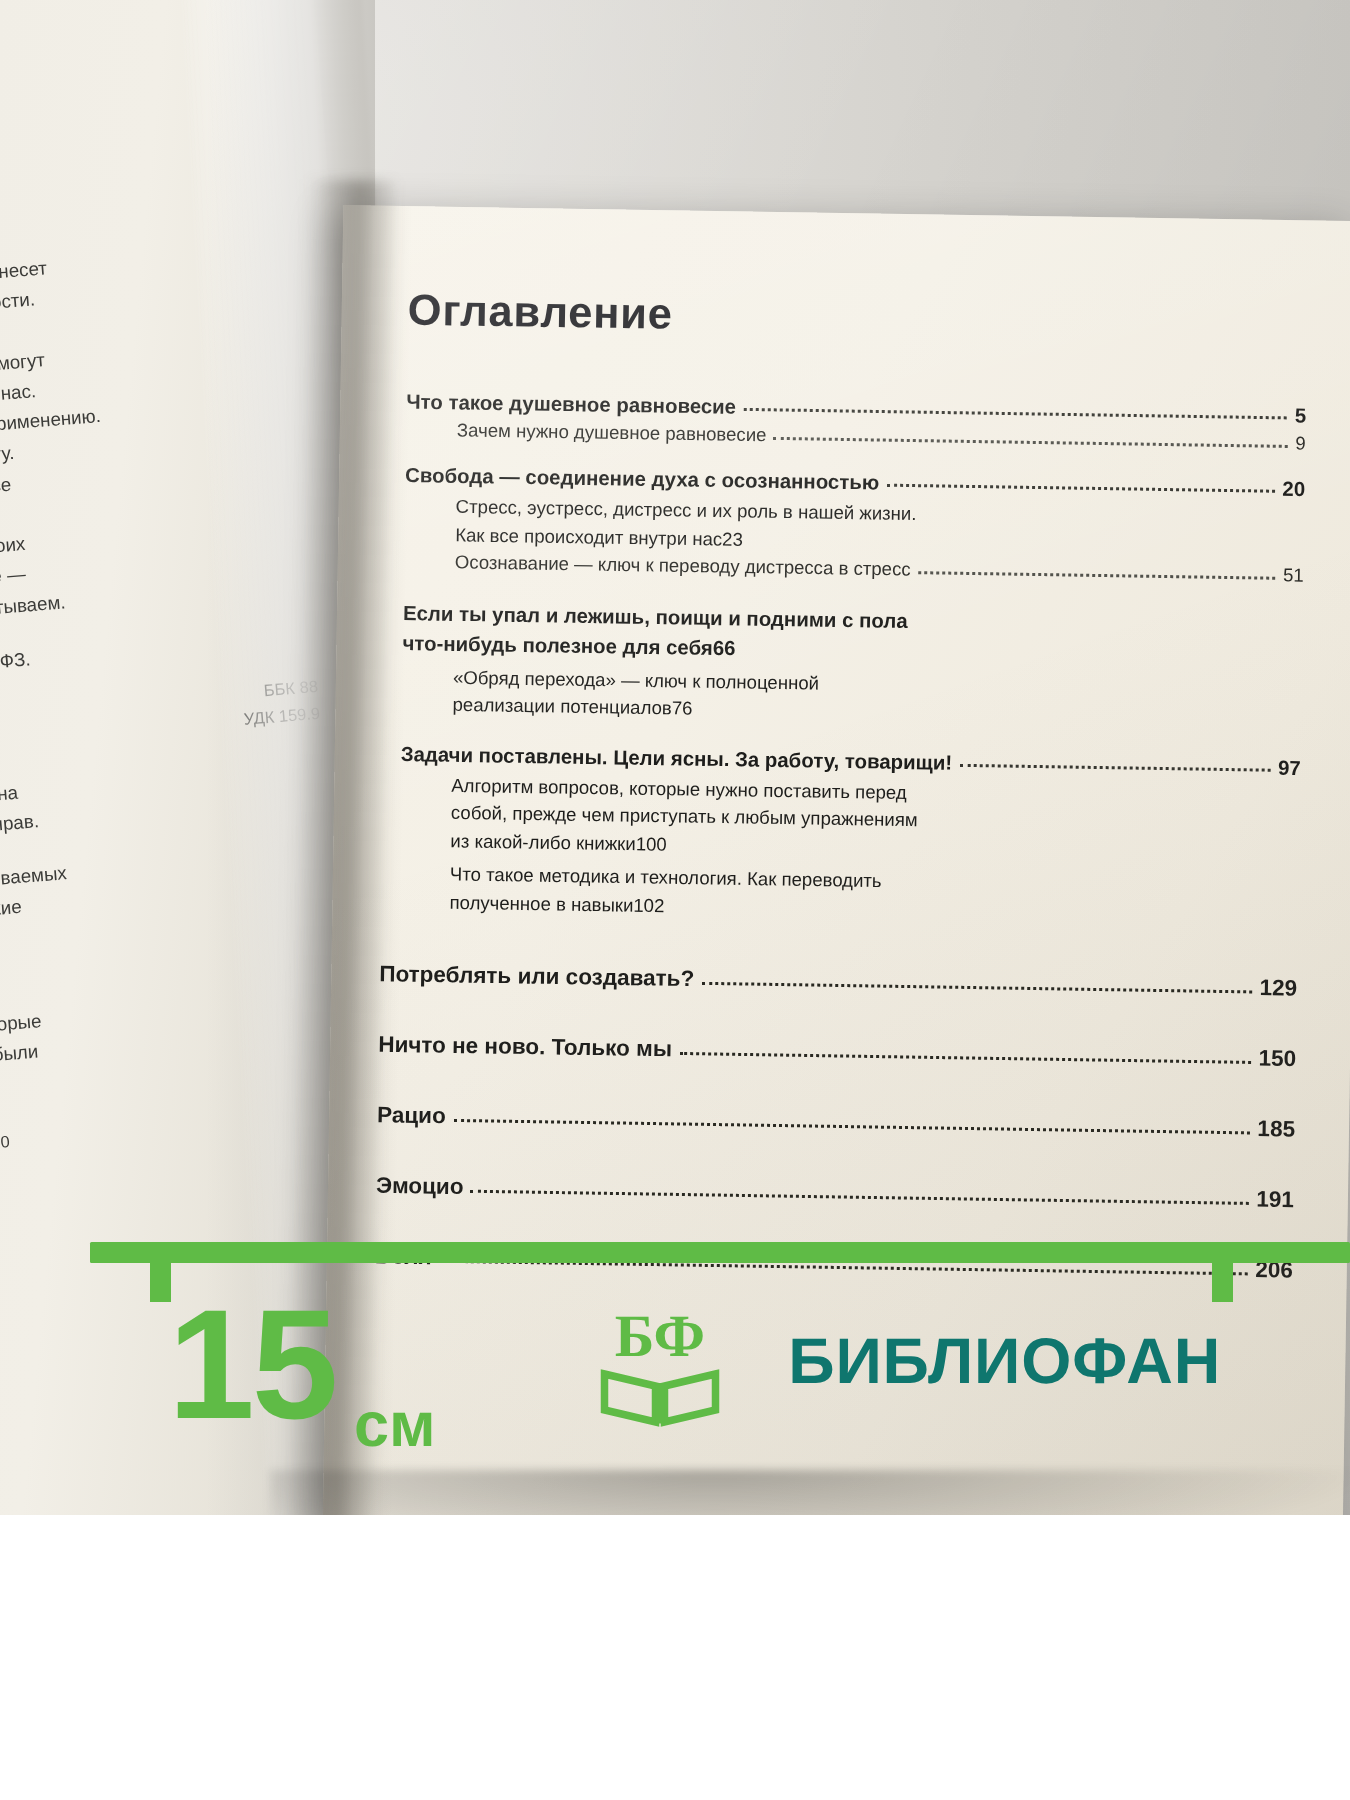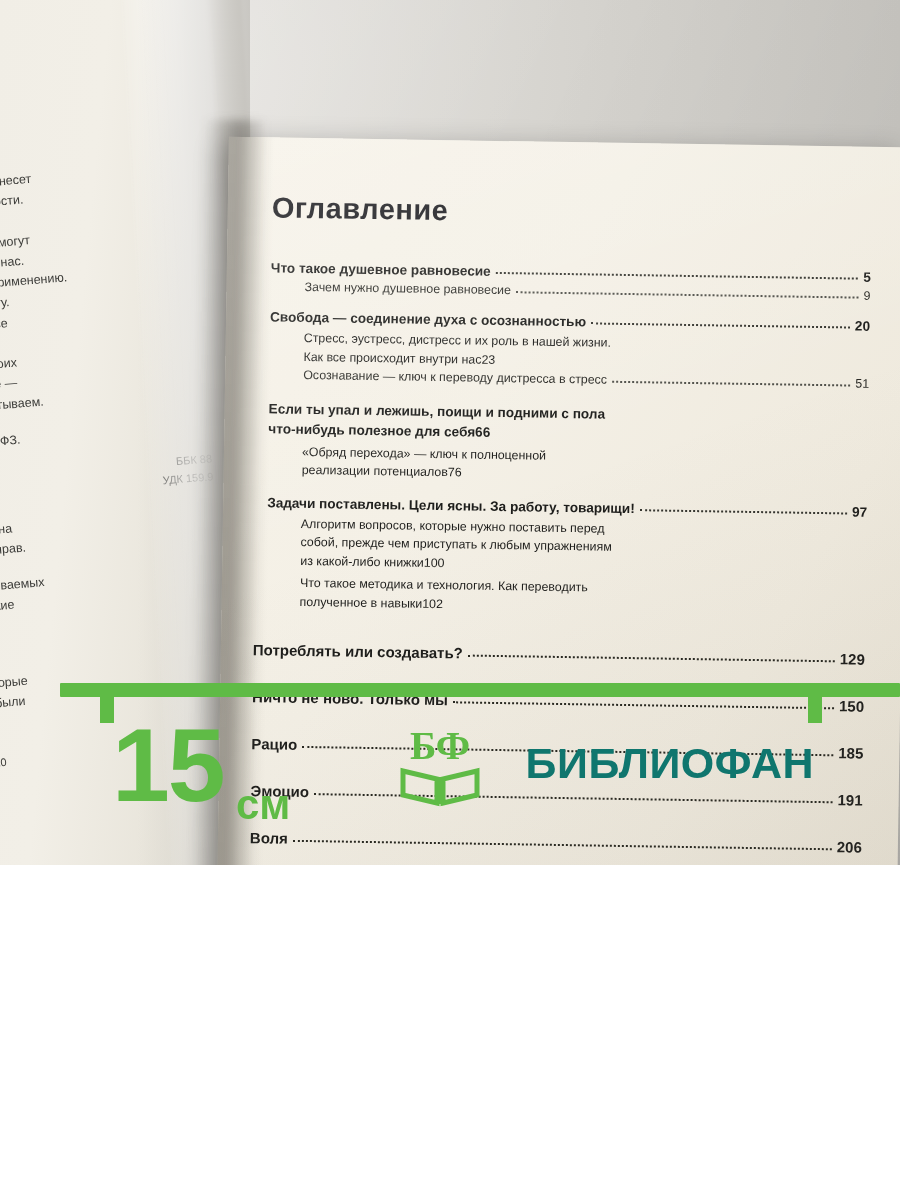--- a/index.html
+++ b/index.html
@@ -9,21 +9,21 @@
   }
   body {
     width: 900px;
     height: 1200px;
     overflow: hidden;
     font-family: "Liberation Sans", sans-serif;
   }
   #scene {
     position: relative;
     width: 900px;
-    height: 865px;
+    height: 1010px;
     background: #d8d7d3;
     overflow: hidden;
   }
   
   .backdrop {
     position: absolute;
     inset: 0;
     background:
       radial-gradient(circle at 20% 8%, #e6e4e0 0%, #d4d2cd 40%, #c9c7c2 70%, #bfbdb8 100%);
   }

